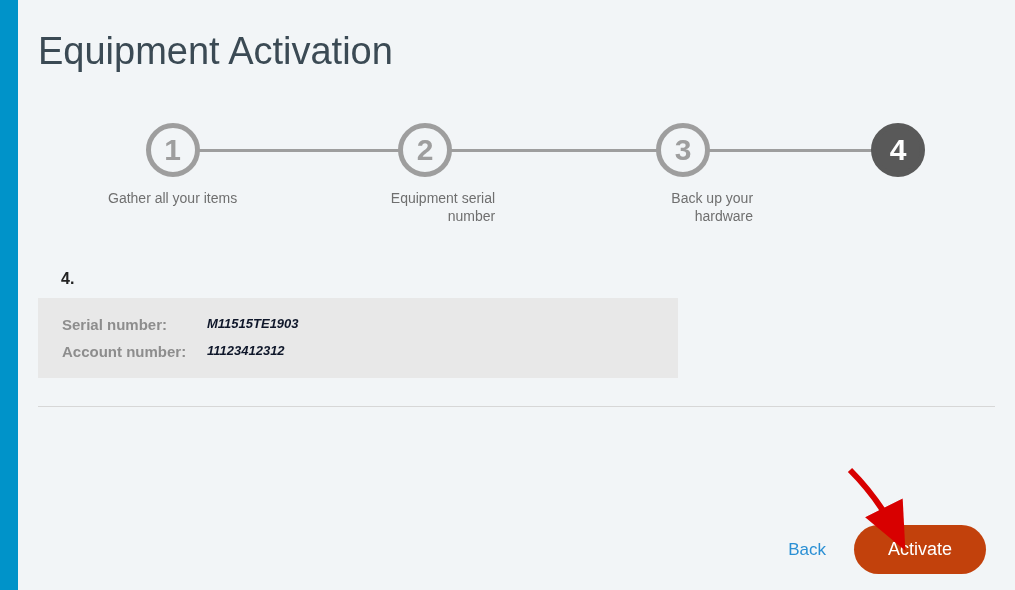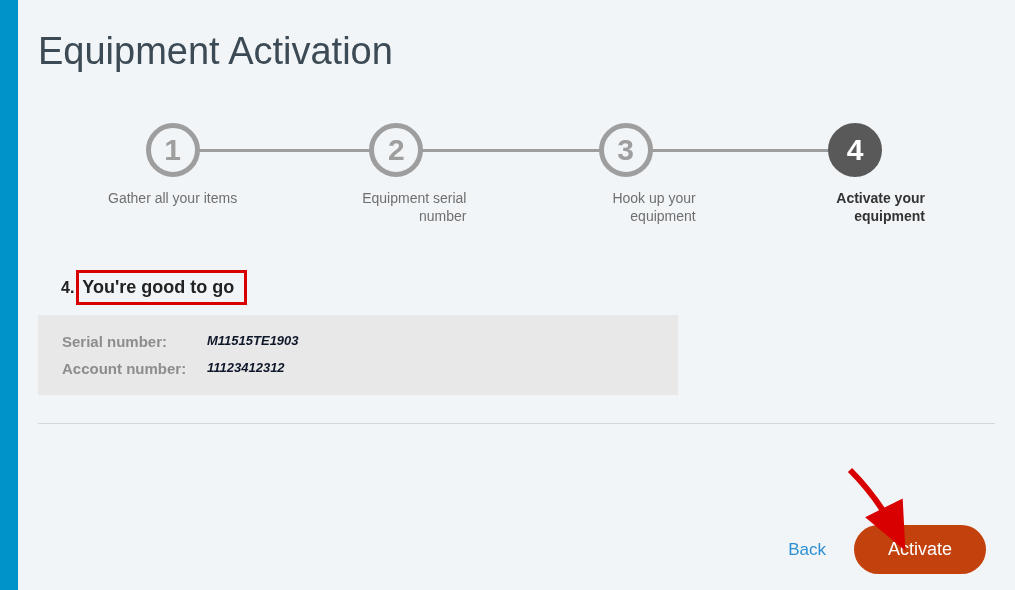--- a/index.html
+++ b/index.html
@@ -186,32 +186,30 @@
       <div class="step-label">Gather all your items</div>
     </div>
 
     <div class="step">
       <div class="step-circle">2</div>
       <div class="step-label">Equipment serial number</div>
     </div>
 
     <div class="step">
       <div class="step-circle">3</div>
-      <div class="step-label">Hook up your equipment</div>
+      <div class="step-label">Back up your hardware</div>
     </div>
 
     <div class="step active">
       <div class="step-circle">4</div>
-      <div class="step-label">Activate your equipment</div>
     </div>
   </div>
 
   <div class="section-heading-row">
     <span class="section-number">4.</span>
-    <span class="section-heading">You're good to go</span>
   </div>
 
   <div class="info-box">
     <div class="info-row">
       <div class="info-label">Serial number:</div>
       <div class="info-value">M11515TE1903</div>
     </div>
     <div class="info-row">
       <div class="info-label">Account number:</div>
       <div class="info-value">11123412312</div>

